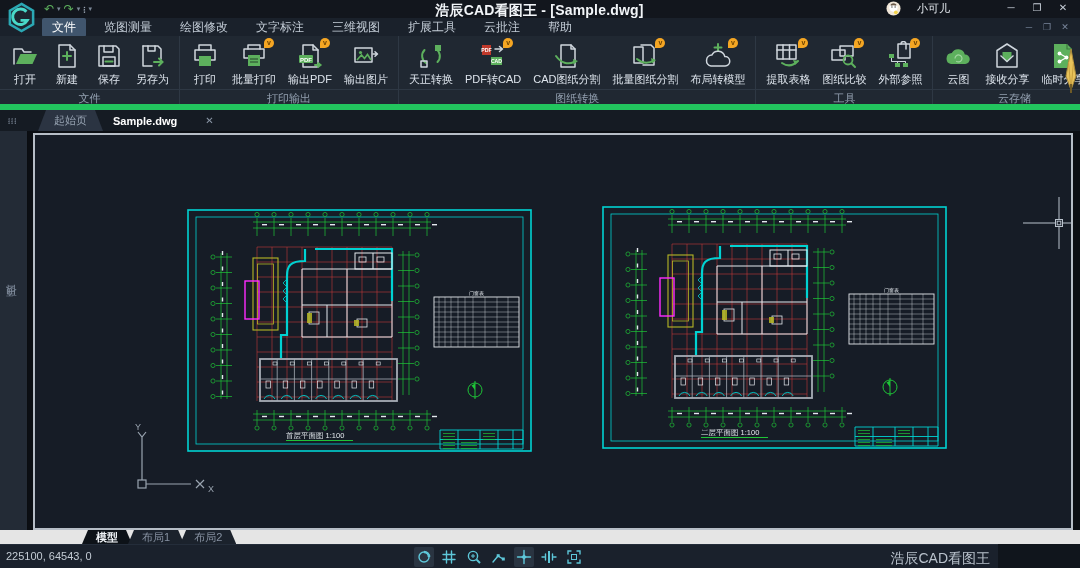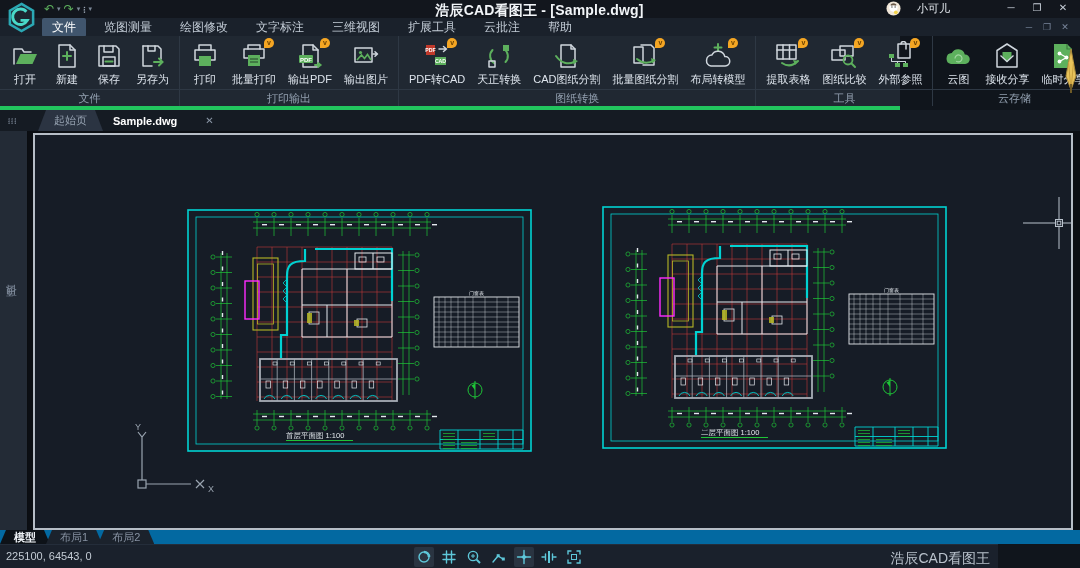--- a/index.html
+++ b/index.html
@@ -23,22 +23,22 @@
 
   
   #menubar { position:absolute; left:0; top:18px; width:1080px; height:18px; background:#1a212b;
              display:flex; align-items:center; padding-left:42px; gap:8px; }
   .menu-item { color:#c3ccd6; font-size:12px; padding:1px 10px; border-radius:2px; white-space:nowrap; }
   .menu-item.active { background:#40556d; color:#ffffff; }
   #doc-winbtns { position:absolute; right:6px; top:2px; display:flex; }
   .doc-winbtn { width:18px; height:14px; color:#78859a; font-size:9px; text-align:center; line-height:14px; }
 
   
-  #ribbon { position:absolute; left:0; top:36px; width:900px; height:74px; background:#202832;
-            display:flex; border-bottom:4px solid #22c55e; }
+  #ribbon { position:absolute; left:0; top:36px; width:1080px; height:74px; background:#202832;
+            display:flex; border-bottom:6px solid #22c55e; }
   .rgroup { display:flex; flex-direction:column; border-right:1px solid #2e3844; }
   .rgroup-buttons { flex:1; display:flex; align-items:flex-start; padding:3px 4px 0 4px; }
   .rbtn { position:relative; display:flex; flex-direction:column; align-items:center; gap:1px;
           padding:2px 6px; border-radius:2px; }
   .rbtn .ric { position:relative; width:30px; height:30px; }
   .rbtn .rlabel { color:#dde4ec; font-size:11px; white-space:nowrap; }
   .rbadge { position:absolute; top:-3px; right:-5px; width:10px; height:10px; border-radius:50% 50% 50% 0;
             background:#f5a623; color:#6e4300; font-size:7px; font-weight:bold; text-align:center; line-height:10px; }
   .rgroup-name { height:17px; border-top:1px solid #2e3844; color:#93a0b0; font-size:11px;
                  text-align:center; line-height:16px; }
@@ -57,22 +57,22 @@
   #main { position:absolute; left:0; top:131px; width:1080px; height:399px; background:#0b0e13; }
   #sidebar { position:absolute; left:0; top:0; width:28px; height:399px; background:#232b36;
              border-right:1px solid #0a0d11; }
   #sidebar-label { position:absolute; left:4px; top:170px; width:20px; color:#7e8a9a; font-size:11px;
                    writing-mode:vertical-rl; transform:rotate(180deg); letter-spacing:2px; }
   #canvas-frame { position:absolute; left:33px; top:2px; width:1040px; height:397px;
                   border:2px solid #b6bdc6; background:#161c26; }
   #cad-svg { position:absolute; left:0; top:0; }
 
   
-  #layout-tabs { position:absolute; left:0; top:530px; width:1080px; height:14px; background:#0369a1;
-                 display:flex; align-items:center; }
+  #layout-tabs { position:absolute; left:0; top:530px; width:1080px; height:14px; background:#e5e5e5;
+                 display:flex; align-items:center; padding-left:82px; }
   .ltab { position:relative; padding:0 14px; font-size:11px; line-height:14px; color:#8792a2;
           clip-path:polygon(6px 0, calc(100% - 6px) 0, 100% 100%, 0 100%); background:#1b222c; margin-right:-4px; }
   .ltab.active { background:#0d1218; color:#f0f4f8; font-weight:bold; }
 
   
   #statusbar { position:absolute; left:0; top:544px; width:998px; height:24px; background:#1a212c;
                border-top:1px solid #242d3a; }
   #coords { position:absolute; left:6px; top:5px; color:#c3cbd4; font-size:11px; }
   #status-icons { position:absolute; left:50%; transform:translateX(-50%); top:2px; display:flex; gap:5px; }
   .sicon { width:20px; height:20px; display:flex; align-items:center; justify-content:center; border-radius:2px; }
@@ -227,40 +227,40 @@
        </div>
        <div class="rlabel">输出图片</div>
      </div>
         </div>
       <div class="rgroup-name">打印输出</div>
     </div>
       <div class="rgroup">
       <div class="rgroup-buttons">
           <div class="rbtn">
        <div class="ric"><svg width="30" height="30" viewBox="0 0 30 30">
+                <path d="M10 22 a8.5 8.5 0 0 1 -1.5 -13" stroke="#5db05d" stroke-width="2" fill="none" stroke-linecap="round"></path>
+                <path d="M20 8 a8.5 8.5 0 0 1 1.5 13" stroke="#5db05d" stroke-width="2" fill="none" stroke-linecap="round"></path>
+                <rect x="19" y="4" width="6" height="6" fill="#5db05d"></rect>
+                <rect x="5" y="20" width="6" height="6" stroke="#cfd6dd" stroke-width="1.5" fill="none" stroke-linejoin="round" stroke-linecap="round"></rect>
+              </svg>
+         
+       </div>
+       <div class="rlabel">天正转换</div>
+     </div>
+          <div class="rbtn">
+       <div class="ric"><svg width="30" height="30" viewBox="0 0 30 30">
                 <path d="M4 4 h9 v10 H4 Z" fill="#c0392b"></path>
                 <text x="8.5" y="11" font-size="5.2" font-weight="bold" fill="#fff" text-anchor="middle" font-family="Liberation Sans,sans-serif">PDF</text>
                 <path d="M13 16 h11 v8 H13 Z" fill="#5db05d"></path>
                 <text x="18.5" y="22" font-size="5.2" font-weight="bold" fill="#fff" text-anchor="middle" font-family="Liberation Sans,sans-serif">CAD</text>
                 <path d="M17 8 h7 m-2.5 -2.5 l3 2.5 l-3 2.5" stroke="#cfd6dd" stroke-width="1.5" fill="none" stroke-linejoin="round" stroke-linecap="round"></path>
               </svg>
          <div class="rbadge">v</div>
        </div>
        <div class="rlabel">PDF转CAD</div>
-     </div>
-          <div class="rbtn">
-       <div class="ric"><svg width="30" height="30" viewBox="0 0 30 30">
-                <path d="M10 22 a8.5 8.5 0 0 1 -1.5 -13" stroke="#5db05d" stroke-width="2" fill="none" stroke-linecap="round"></path>
-                <path d="M20 8 a8.5 8.5 0 0 1 1.5 13" stroke="#5db05d" stroke-width="2" fill="none" stroke-linecap="round"></path>
-                <rect x="19" y="4" width="6" height="6" fill="#5db05d"></rect>
-                <rect x="5" y="20" width="6" height="6" stroke="#cfd6dd" stroke-width="1.5" fill="none" stroke-linejoin="round" stroke-linecap="round"></rect>
-              </svg>
-         
-       </div>
-       <div class="rlabel">天正转换</div>
      </div>
           <div class="rbtn">
        <div class="ric"><svg width="30" height="30" viewBox="0 0 30 30">
                 <path d="M9 4 h10 l4 4 v18 H9 Z" stroke="#cfd6dd" stroke-width="1.5" fill="none" stroke-linejoin="round" stroke-linecap="round"></path>
                 <path d="M19 4 v4 h4" stroke="#cfd6dd" stroke-width="1.5" fill="none" stroke-linejoin="round" stroke-linecap="round"></path>
                 <path d="M4 15 c5 7 12 9 18 6" stroke="#5db05d" stroke-width="2" fill="none" stroke-linecap="round"></path>
                 <path d="M21 18 l5 2 -4.5 3.5 Z" fill="#5db05d"></path>
               </svg>
          
        </div>

